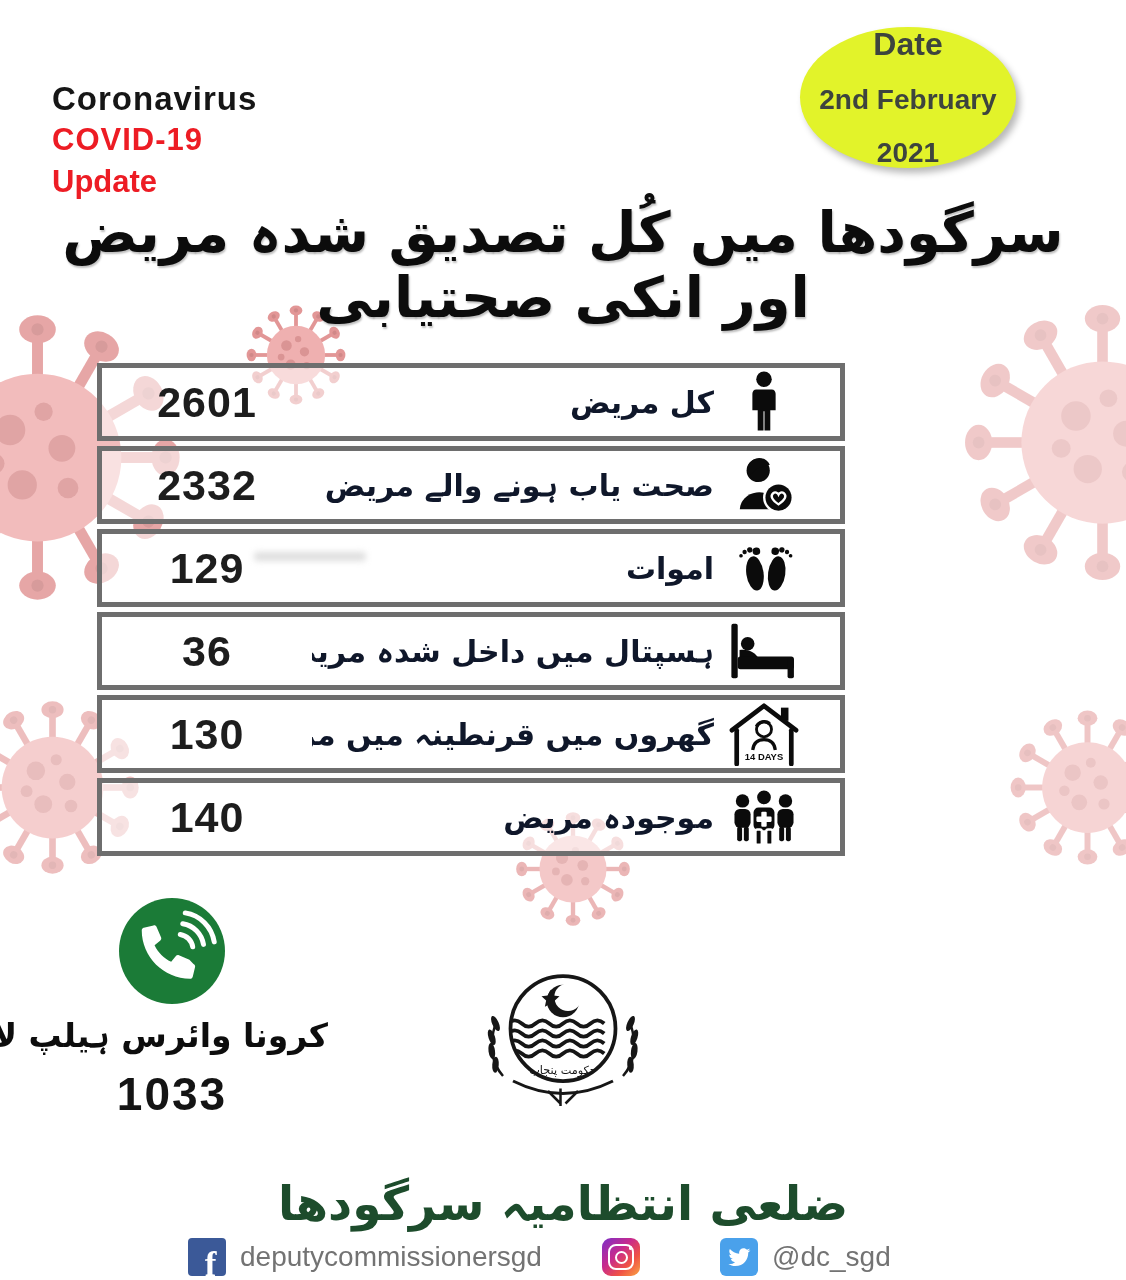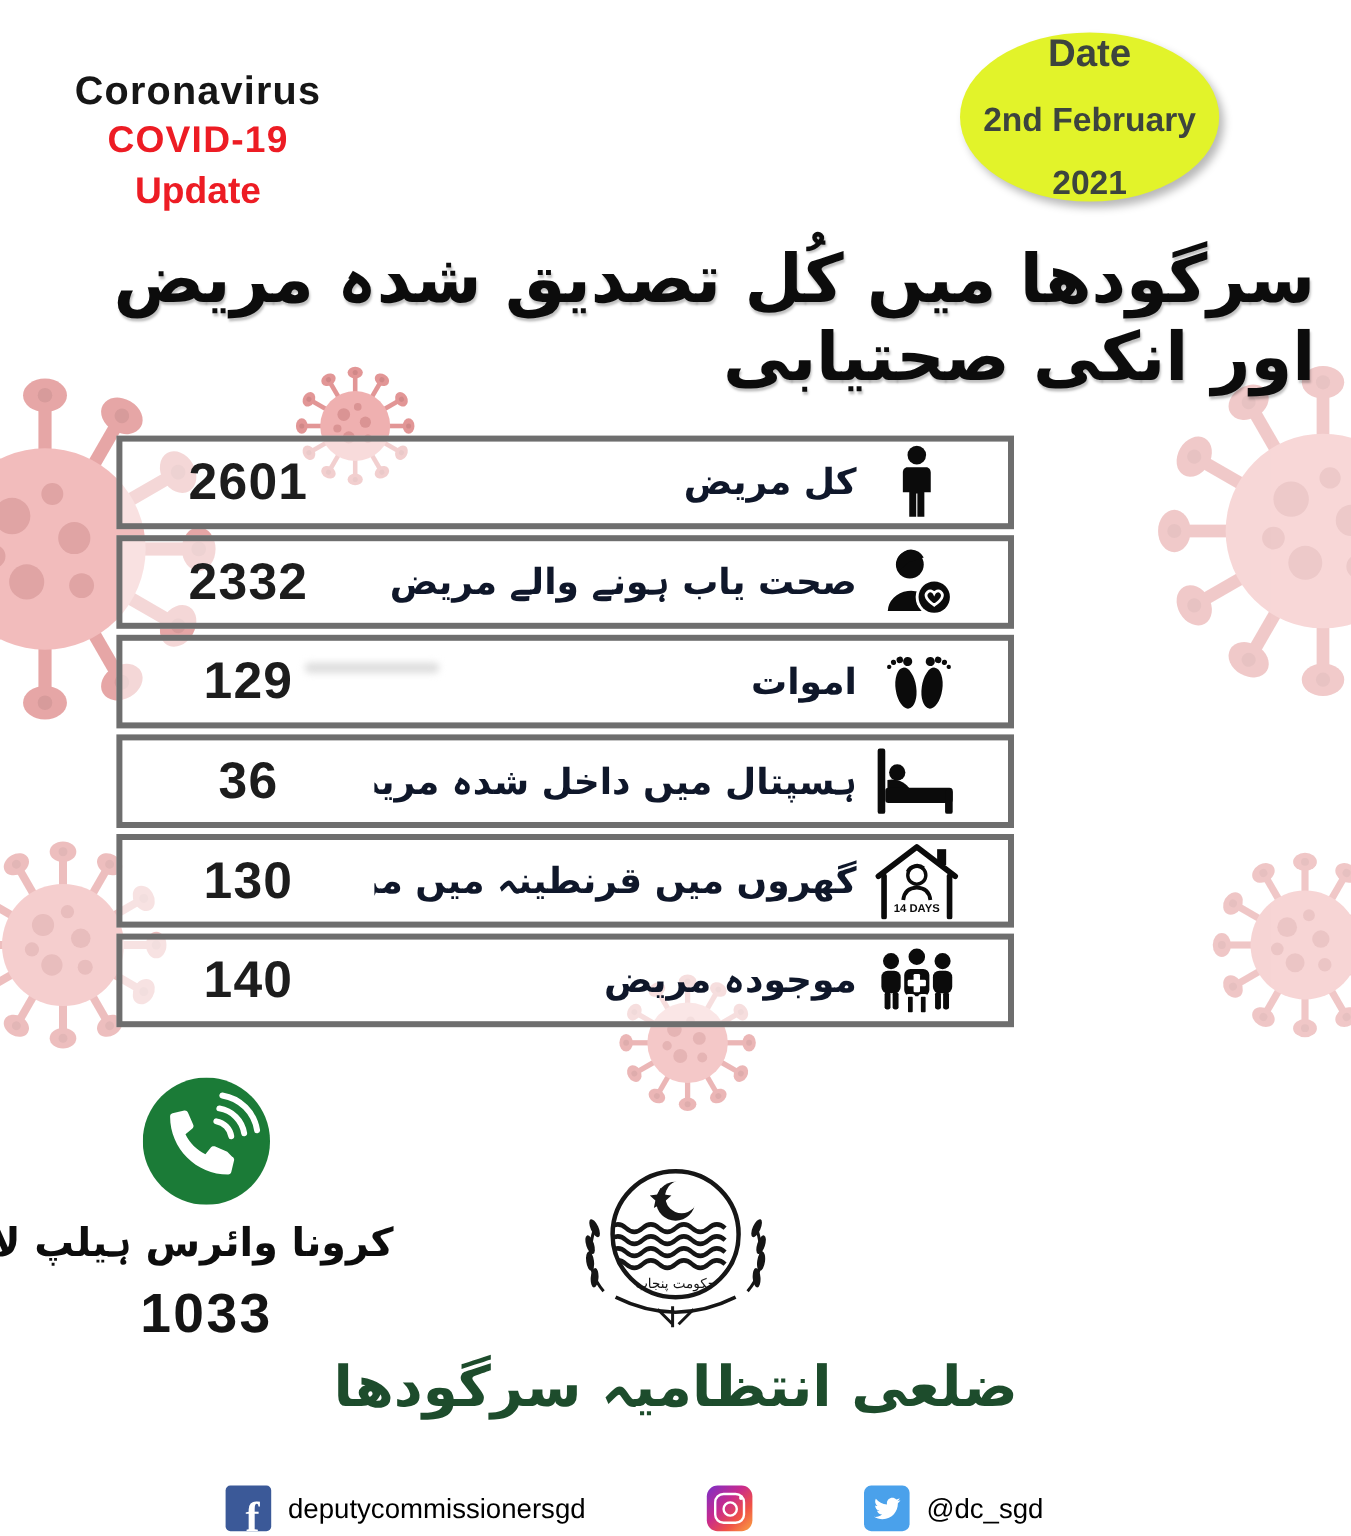--- a/index.html
+++ b/index.html
@@ -4,37 +4,37 @@
 <style>
   html,body{margin:0;padding:0;background:#ffffff;}
   *{box-sizing:border-box;}
   #canvas{
     position:relative;width:1126px;height:1280px;background:#ffffff;overflow:hidden;
     font-family:"Liberation Sans",sans-serif;
   }
   
   .virus{position:absolute;z-index:0;pointer-events:none;}
   
-  .brand{position:absolute;left:52px;top:57px;width:226px;text-align:center;z-index:2;}
+  .brand{position:absolute;left:52px;top:80px;width:226px;z-index:2;}
   .brand .l1{font-size:33px;font-weight:bold;color:#161616;letter-spacing:1px;}
   .brand .l2{font-size:31px;font-weight:bold;color:#ed1c24;margin-top:4px;letter-spacing:1px;}
   .brand .l3{font-size:31px;font-weight:bold;color:#ed1c24;margin-top:6px;}
   .date-badge{
     position:absolute;left:800px;top:27px;width:216px;height:141px;border-radius:50%;
     background:#e2f32a;box-shadow:4px 5px 7px rgba(0,0,0,.28);
     display:flex;flex-direction:column;align-items:center;justify-content:space-between;
     z-index:2;color:#3d443e;text-align:center;line-height:1.12;
   }
   .date-badge .d1{font-size:32px;font-weight:bold;}
   .date-badge .d2{font-size:28px;font-weight:bold;}
   .date-badge .d3{font-size:28px;font-weight:bold;}
   
   .main-title{
     position:absolute;left:30px;right:30px;top:200px;z-index:2;
-    direction:rtl;text-align:right;font-size:56px;font-weight:bold;color:#0c0c0c;
+    direction:rtl;text-align:center;font-size:56px;font-weight:bold;color:#0c0c0c;
     font-family:"DejaVu Sans","Liberation Sans",sans-serif;
     text-shadow:1px 2px 2px rgba(0,0,0,.25);
   }
   
   .stats{position:absolute;left:97px;top:363px;width:748px;z-index:2;}
   .stat-row{
     height:78px;margin-bottom:5px;border:5px solid #6e6e6e;background:rgba(255,255,255,.55);
     display:flex;align-items:center;
   }
   .stat-row .val{
@@ -55,28 +55,28 @@
   .helpline{position:absolute;left:16px;top:898px;width:312px;text-align:center;z-index:2;}
   .phone-wrap{width:106px;height:106px;margin:0 auto;}
   .helpline .hl-ur{
     margin-top:12px;font-size:33px;font-weight:bold;color:#0d0d0d;direction:rtl;
     font-family:"DejaVu Sans","Liberation Sans",sans-serif;white-space:nowrap;
   }
   .helpline .hl-num{margin-top:12px;font-size:46px;font-weight:bold;color:#141414;letter-spacing:2px;}
   
   .gov-logo{position:absolute;left:436px;top:966px;width:254px;height:150px;z-index:2;}
   .gov-footer{
-    position:absolute;left:0;right:0;top:1128px;text-align:center;z-index:2;
+    position:absolute;left:0;right:0;top:1176px;text-align:center;z-index:2;
     direction:rtl;font-size:47px;font-weight:bold;color:#1d4c2c;
     font-family:"DejaVu Sans","Liberation Sans",sans-serif;
   }
   
   .social{position:absolute;left:0;top:1238px;width:1126px;height:42px;z-index:2;}
   .soc-group{position:absolute;display:flex;align-items:center;gap:14px;}
-  .soc-handle{font-size:23px;color:#000000;}
+  .soc-handle{font-size:28px;color:#737373;}
   .soc-fb{left:188px;}
   .soc-ig{left:548px;flex-direction:column;}
   .soc-tw{left:720px;}
   .fb-icon{width:38px;height:38px;background:#3b5998;border-radius:4px;position:relative;overflow:hidden;}
   .fb-icon span{position:absolute;left:0;right:-7px;bottom:-9px;text-align:center;color:#fff;
     font-size:35px;font-weight:bold;font-family:"Liberation Serif",serif;}
   .ig-icon{width:38px;height:38px;border-radius:9px;position:relative;
     background:linear-gradient(135deg,#7a30c9 0%,#c72a8e 40%,#f05245 70%,#f9a543 100%);}
   .ig-frame{position:absolute;left:6px;top:6px;width:26px;height:26px;border:2.5px solid #fff;border-radius:8px;}
   .ig-lens{position:absolute;left:12.5px;top:12.5px;width:13px;height:13px;border:2.5px solid #fff;border-radius:50%;}

